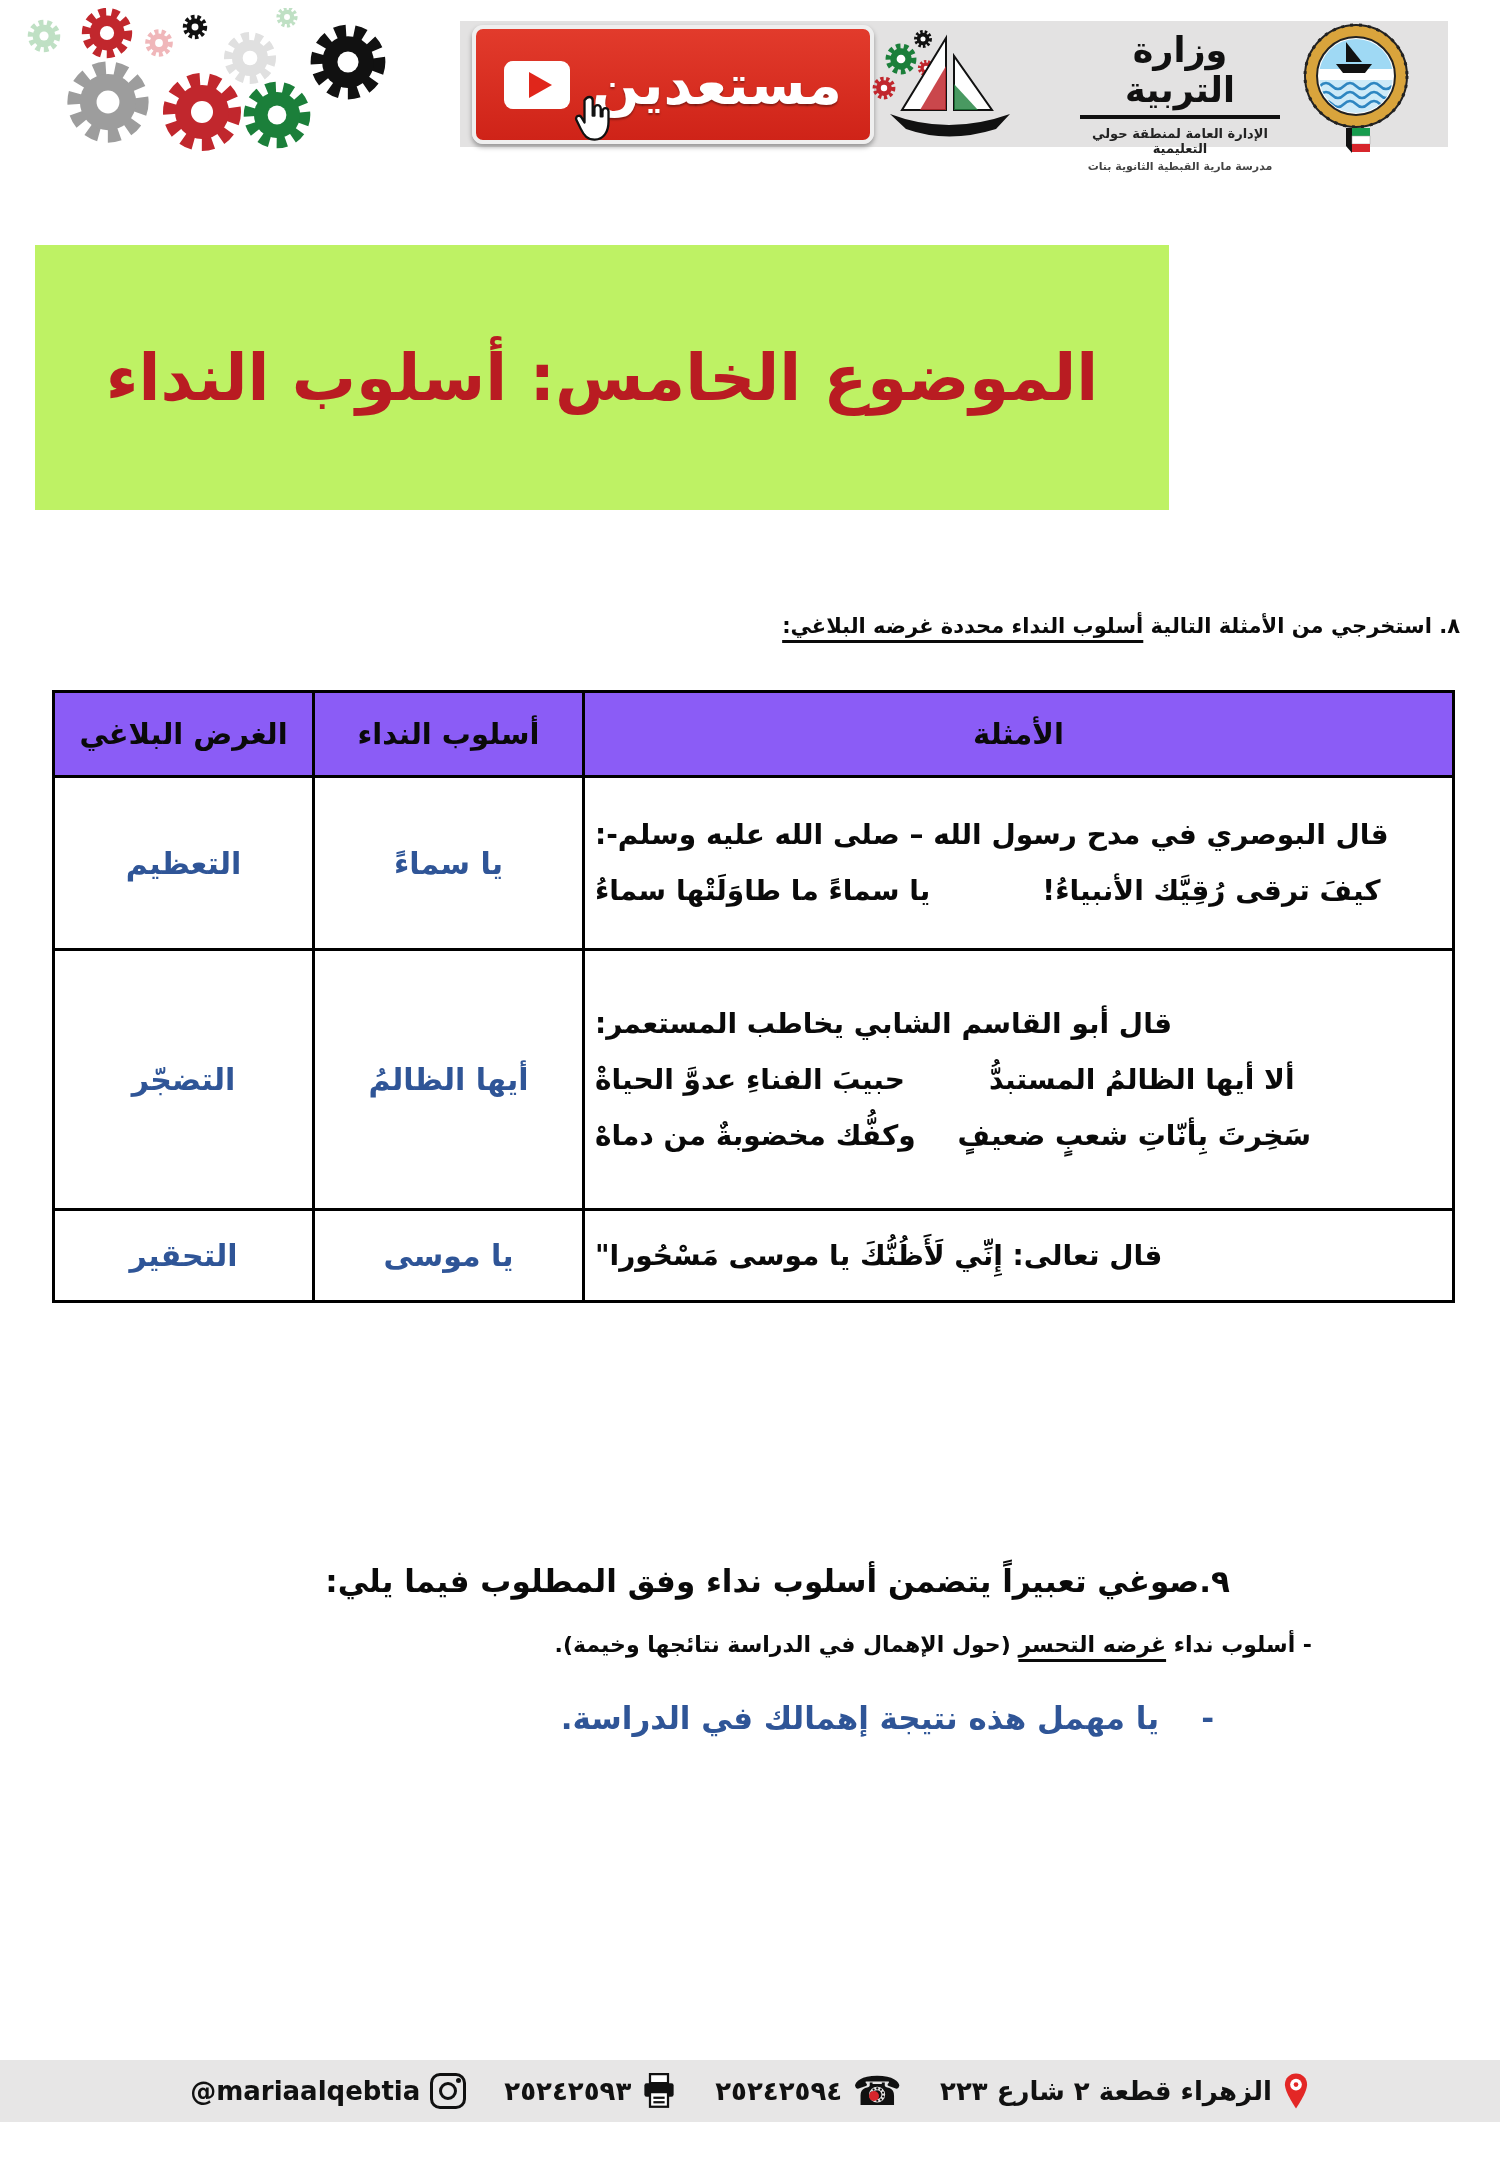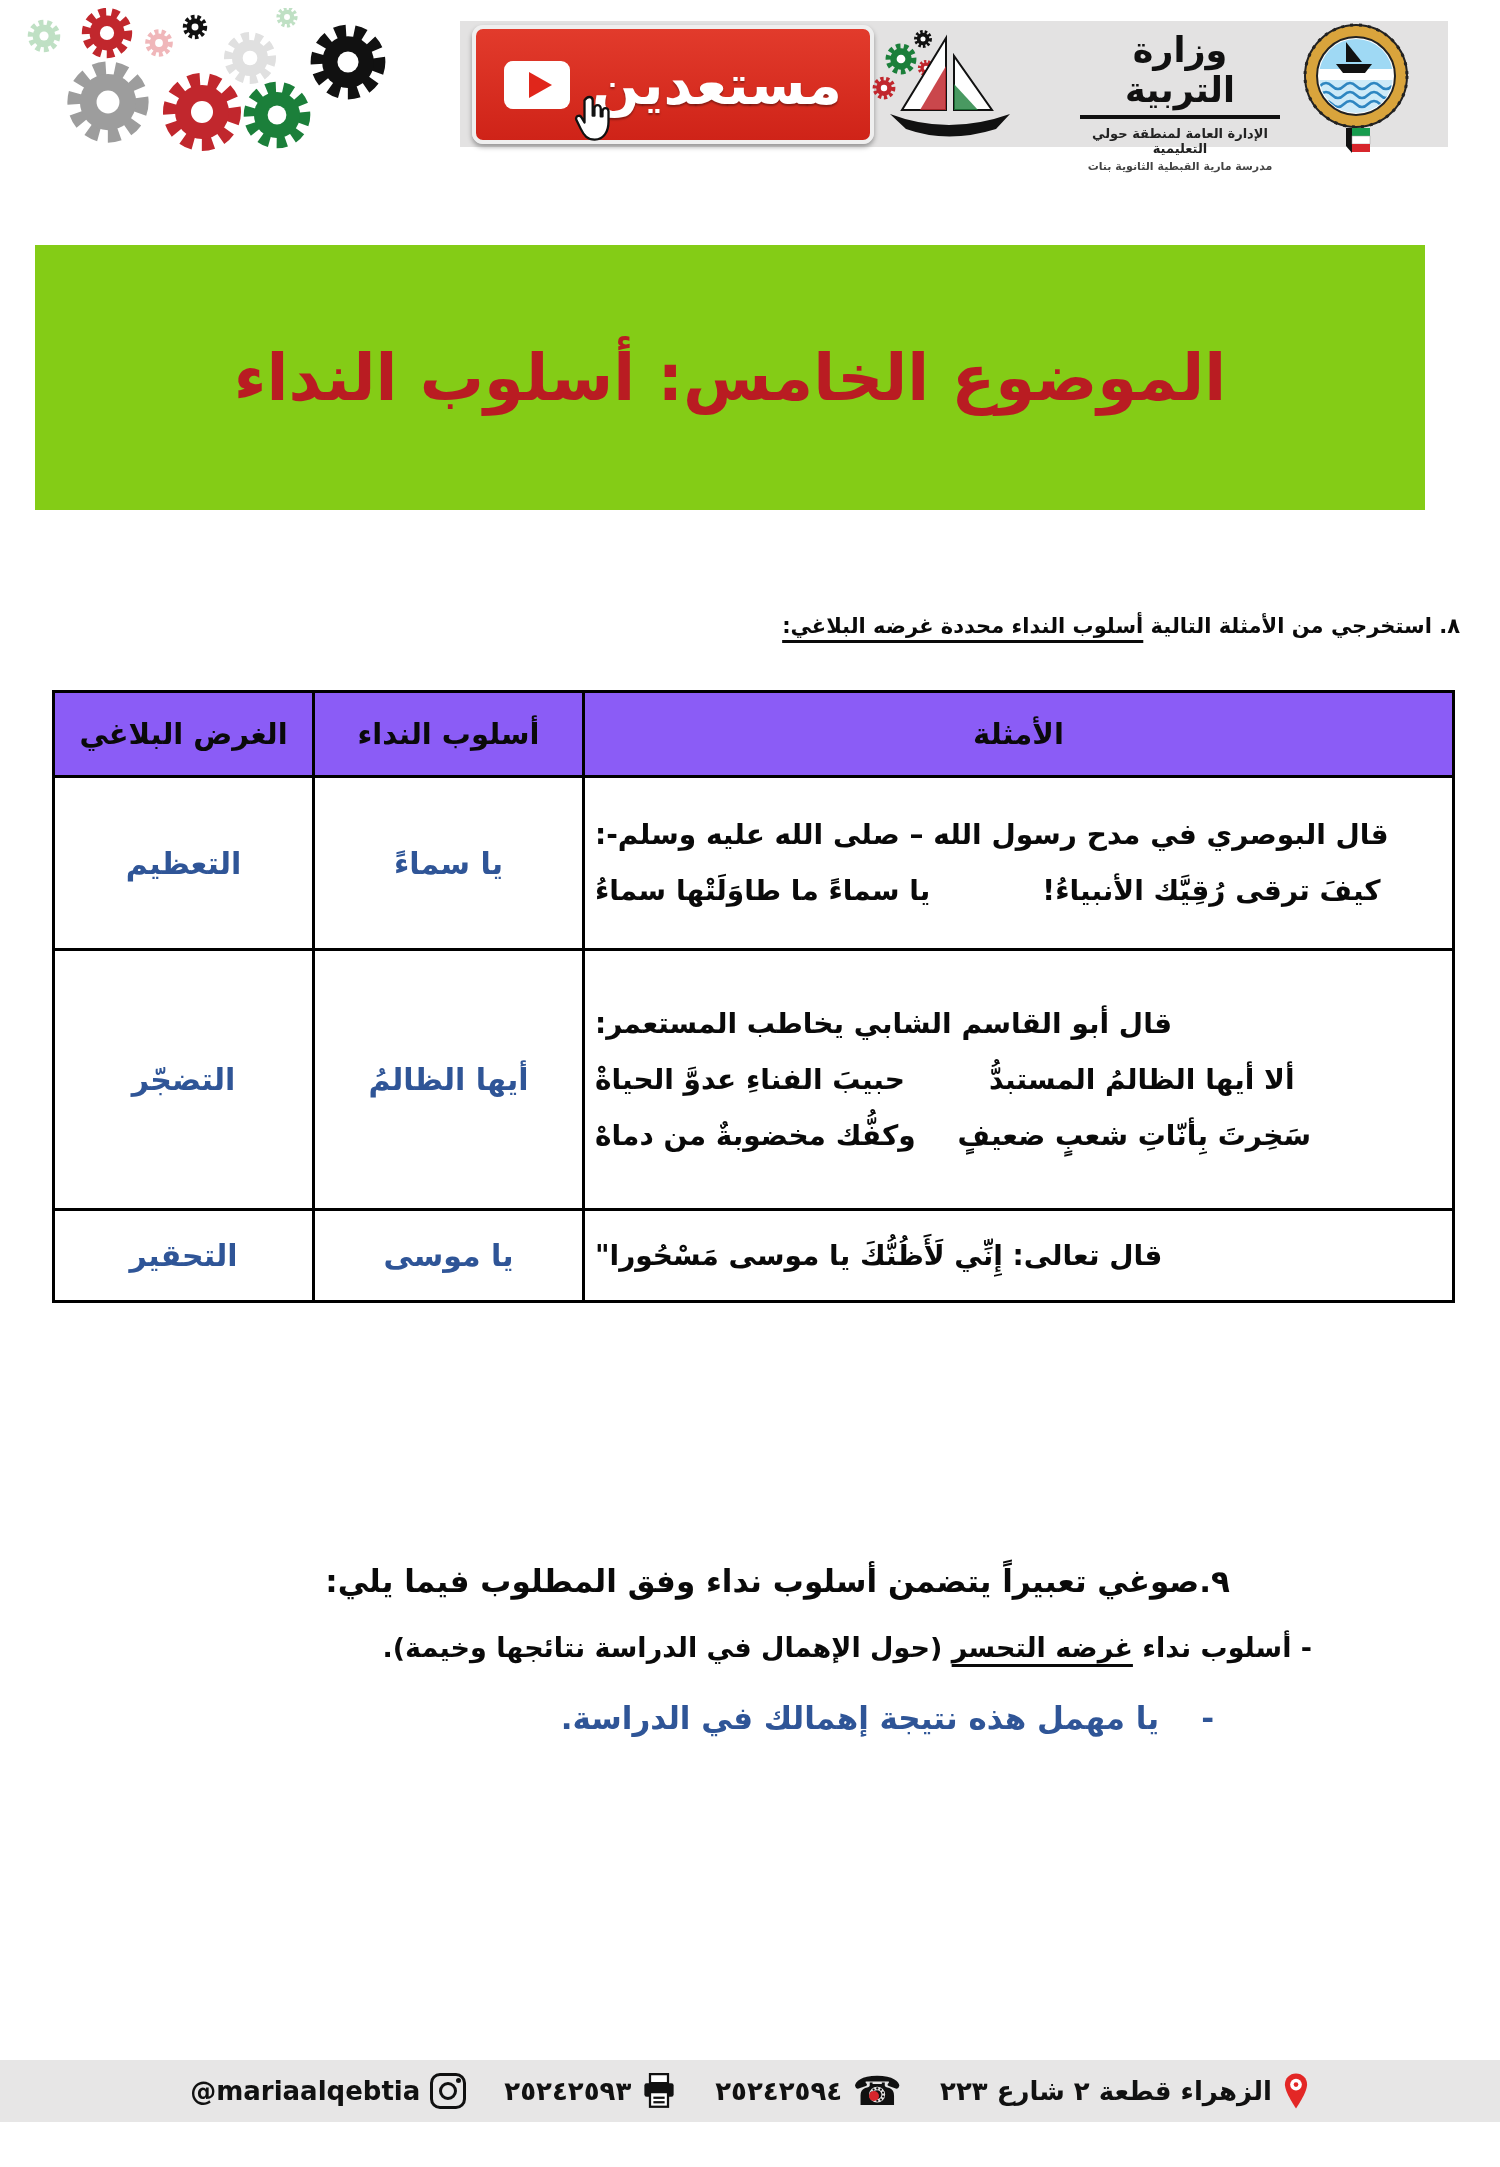--- a/index.html
+++ b/index.html
@@ -25,40 +25,40 @@
   .hand { position:absolute; left:96px; top:62px; }
   .boat-graphic { position:absolute; left:868px; top:20px; }
   .ministry { position:absolute; left:1072px; top:22px; width:216px; text-align:center; }
   .m-title { font-size:35px; font-weight:bold; color:#111; }
   .m-line  { height:4px; background:#111; margin:5px 8px 7px; }
   .m-sub   { font-size:13px; font-weight:bold; color:#222; }
   .m-school{ font-size:11px; font-weight:bold; color:#444; margin-top:4px; }
   .emblem { position:absolute; left:1294px; top:12px; }
   
   .title-box {
-    position:absolute; left:35px; top:245px; width:1390px; height:265px;
-    background:#84cc16; display:flex; align-items:center; justify-content:center;
+    position:absolute; left:35px; top:245px; width:1134px; height:265px;
+    background:#bef264; display:flex; align-items:center; justify-content:center;
   }
   .title-text { color:#b91c22; font-size:64px; font-weight:bold; }
   
   .q8 { position:absolute; right:40px; top:566px; font-size:21px; font-weight:bold; color:#0a0a0a;margin-top:48px; }
   .ul { text-decoration:underline; text-decoration-thickness:3px; text-underline-offset:7px; }
   
   .tbl-wrap { position:absolute; right:45px; top:690px; }
   table { border-collapse:collapse; table-layout:fixed; width:1400px; }
   th, td { border:3px solid #000; }
   th { background:#8b5cf6; height:85px; font-size:29px; font-weight:bold; color:#0a0a0a; }
   col.c-ex { width:870px; } col.c-st { width:270px; } col.c-pu { width:260px; }
   .r1 { height:173px; } .r2 { height:260px; } .r3 { height:92px; } .r4 { height:170px; }
   .ex-cell { font-size:28px; font-weight:bold; color:#0a0a0a; text-align:left;
              padding:6px 10px; line-height:2.0; vertical-align:middle; }
   .blue-cell { color:#2f5597; font-size:30px; font-weight:bold; text-align:center; vertical-align:middle; }
   
   .q9-1 { position:absolute; right:270px; top:1563px; font-size:31px; font-weight:bold; color:#0a0a0a; }
-  .q9-2 { position:absolute; right:188px; top:1632px; font-size:27px; font-weight:bold; color:#0a0a0a; }
+  .q9-2 { position:absolute; right:188px; top:1632px; font-size:22px; font-weight:bold; color:#0a0a0a; }
   .ans  { position:absolute; right:286px; top:1700px; font-size:31px; font-weight:bold; color:#2f5597; }
   .ans .dash { margin-left:42px; }
   
   .footer {
     position:absolute; left:0; top:2060px; width:1500px; height:62px; background:#e7e6e6;
     display:flex; align-items:center; justify-content:center; gap:38px; direction:rtl;
   }
   .f-item { display:flex; align-items:center; gap:10px; font-size:26px; font-weight:bold; color:#111; }
   .phone-glyph { position:relative; font-size:40px; line-height:1; color:#111; }
   .phone-glyph .dot { position:absolute; left:17px; top:20px; width:10px; height:10px;

